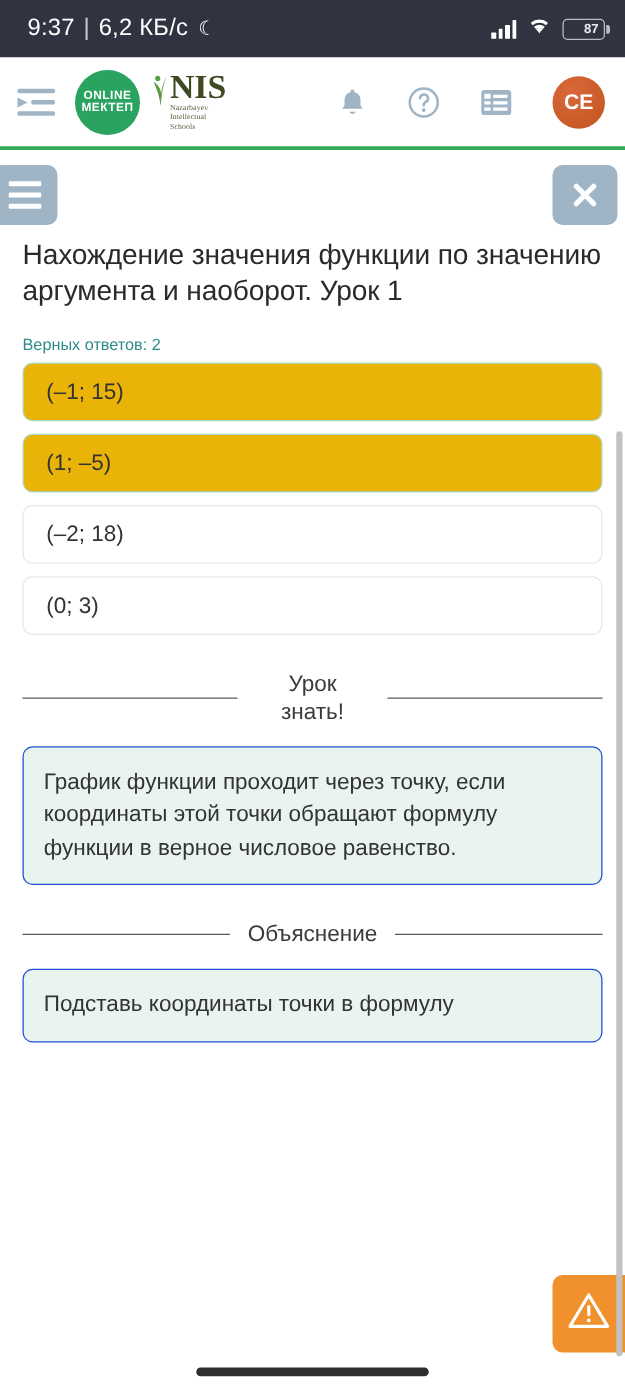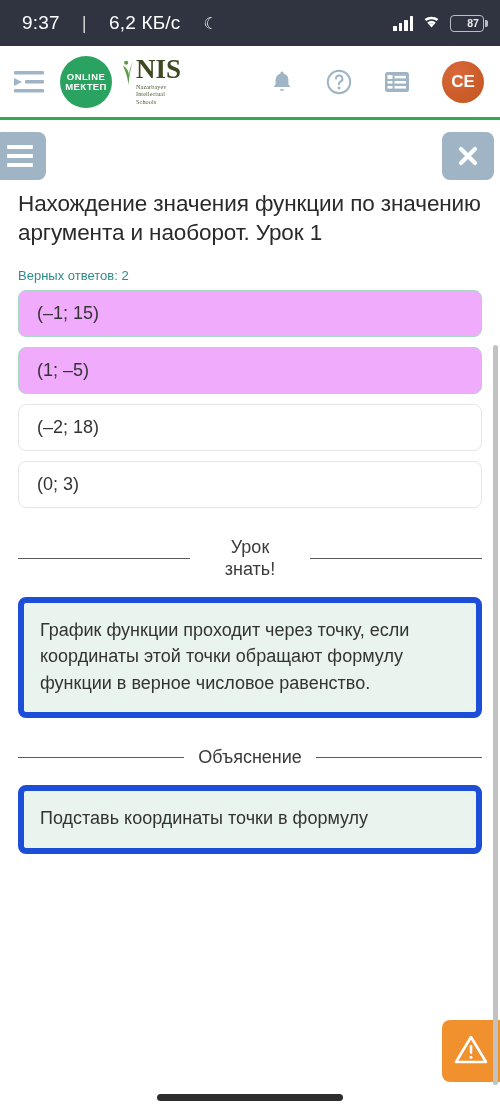--- a/index.html
+++ b/index.html
@@ -10,21 +10,21 @@
     overflow: hidden;
   }
   .phone { position: relative; width: 500px; height: 1111px; background: #fff; }
 
   
   .statusbar {
     height: 46px; background: #2f3440; color: #ffffff;
     display: flex; align-items: center; justify-content: space-between;
     padding: 0 16px 0 22px;
   }
-  .sb-left { display: flex; align-items: baseline; gap: 22px; font-size: 19px; letter-spacing: .2px; }
+  .sb-left { display: flex; align-items: baseline; gap: 7px; font-size: 19px; letter-spacing: .2px; }
   .sb-sep { opacity: .75; font-weight: 300; }
   .sb-moon { font-size: 16px; margin-left: 1px; }
   .sb-right { display: flex; align-items: center; gap: 9px; }
   .bars { display: flex; align-items: flex-end; gap: 2px; height: 15px; }
   .bars i { display: block; width: 3.5px; background: #fff; border-radius: .5px; }
   .bars i:nth-child(1){height:5px}.bars i:nth-child(2){height:8px}
   .bars i:nth-child(3){height:11px}.bars i:nth-child(4){height:15px}
   .battery {
     position: relative; width: 34px; height: 17px; border: 1.8px solid #b9bdc7;
     border-radius: 4px; display: flex; align-items: center; justify-content: center;
@@ -88,33 +88,33 @@
   sup { font-size: .65em; }
 
   .correct-count { margin-top: 20px; font-size: 13px; color: #2f8b8b; }
 
   .options { margin-top: 7px; display: flex; flex-direction: column; gap: 10px; }
   .option {
     height: 47px; border-radius: 8px; display: flex; align-items: center;
     padding: 0 18px; font-size: 18px; color: #333;
     background: #ffffff; border: 1px solid #e4e6e8;
   }
-  .option.selected { background: #f0abfc; border: 1px solid #a9d9c4; }
+  .option.selected { background: #eab308; border: 1px solid #a9d9c4; }
 
   
   .divider {
     margin-top: 28px; display: flex; align-items: center; gap: 14px;
     color: #3b3b3b; font-size: 18px;
   }
   .divider .line { flex: 1; height: 1px; background: #5a5a5a; }
   .divider .dtext { max-width: 92px; text-align: center; line-height: 1.25; }
   .divider.wide .dtext { max-width: none; white-space: nowrap; }
 
   .infobox {
-    margin-top: 16px; background: #e9f4ee; border: 6px solid #1d4ed8;
+    margin-top: 16px; background: #e9f4ee; border: 1px solid #1d4ed8;
     border-radius: 8px; padding: 14px 16px 16px;
     font-size: 18px; line-height: 1.48; color: #333;
   }
 
   
   .fab {
     position: absolute; right: 0; top: 1020px; width: 58px; height: 62px;
     background: #f0912e; border-radius: 8px 0 0 8px;
     display: flex; align-items: center; justify-content: center;
   }

